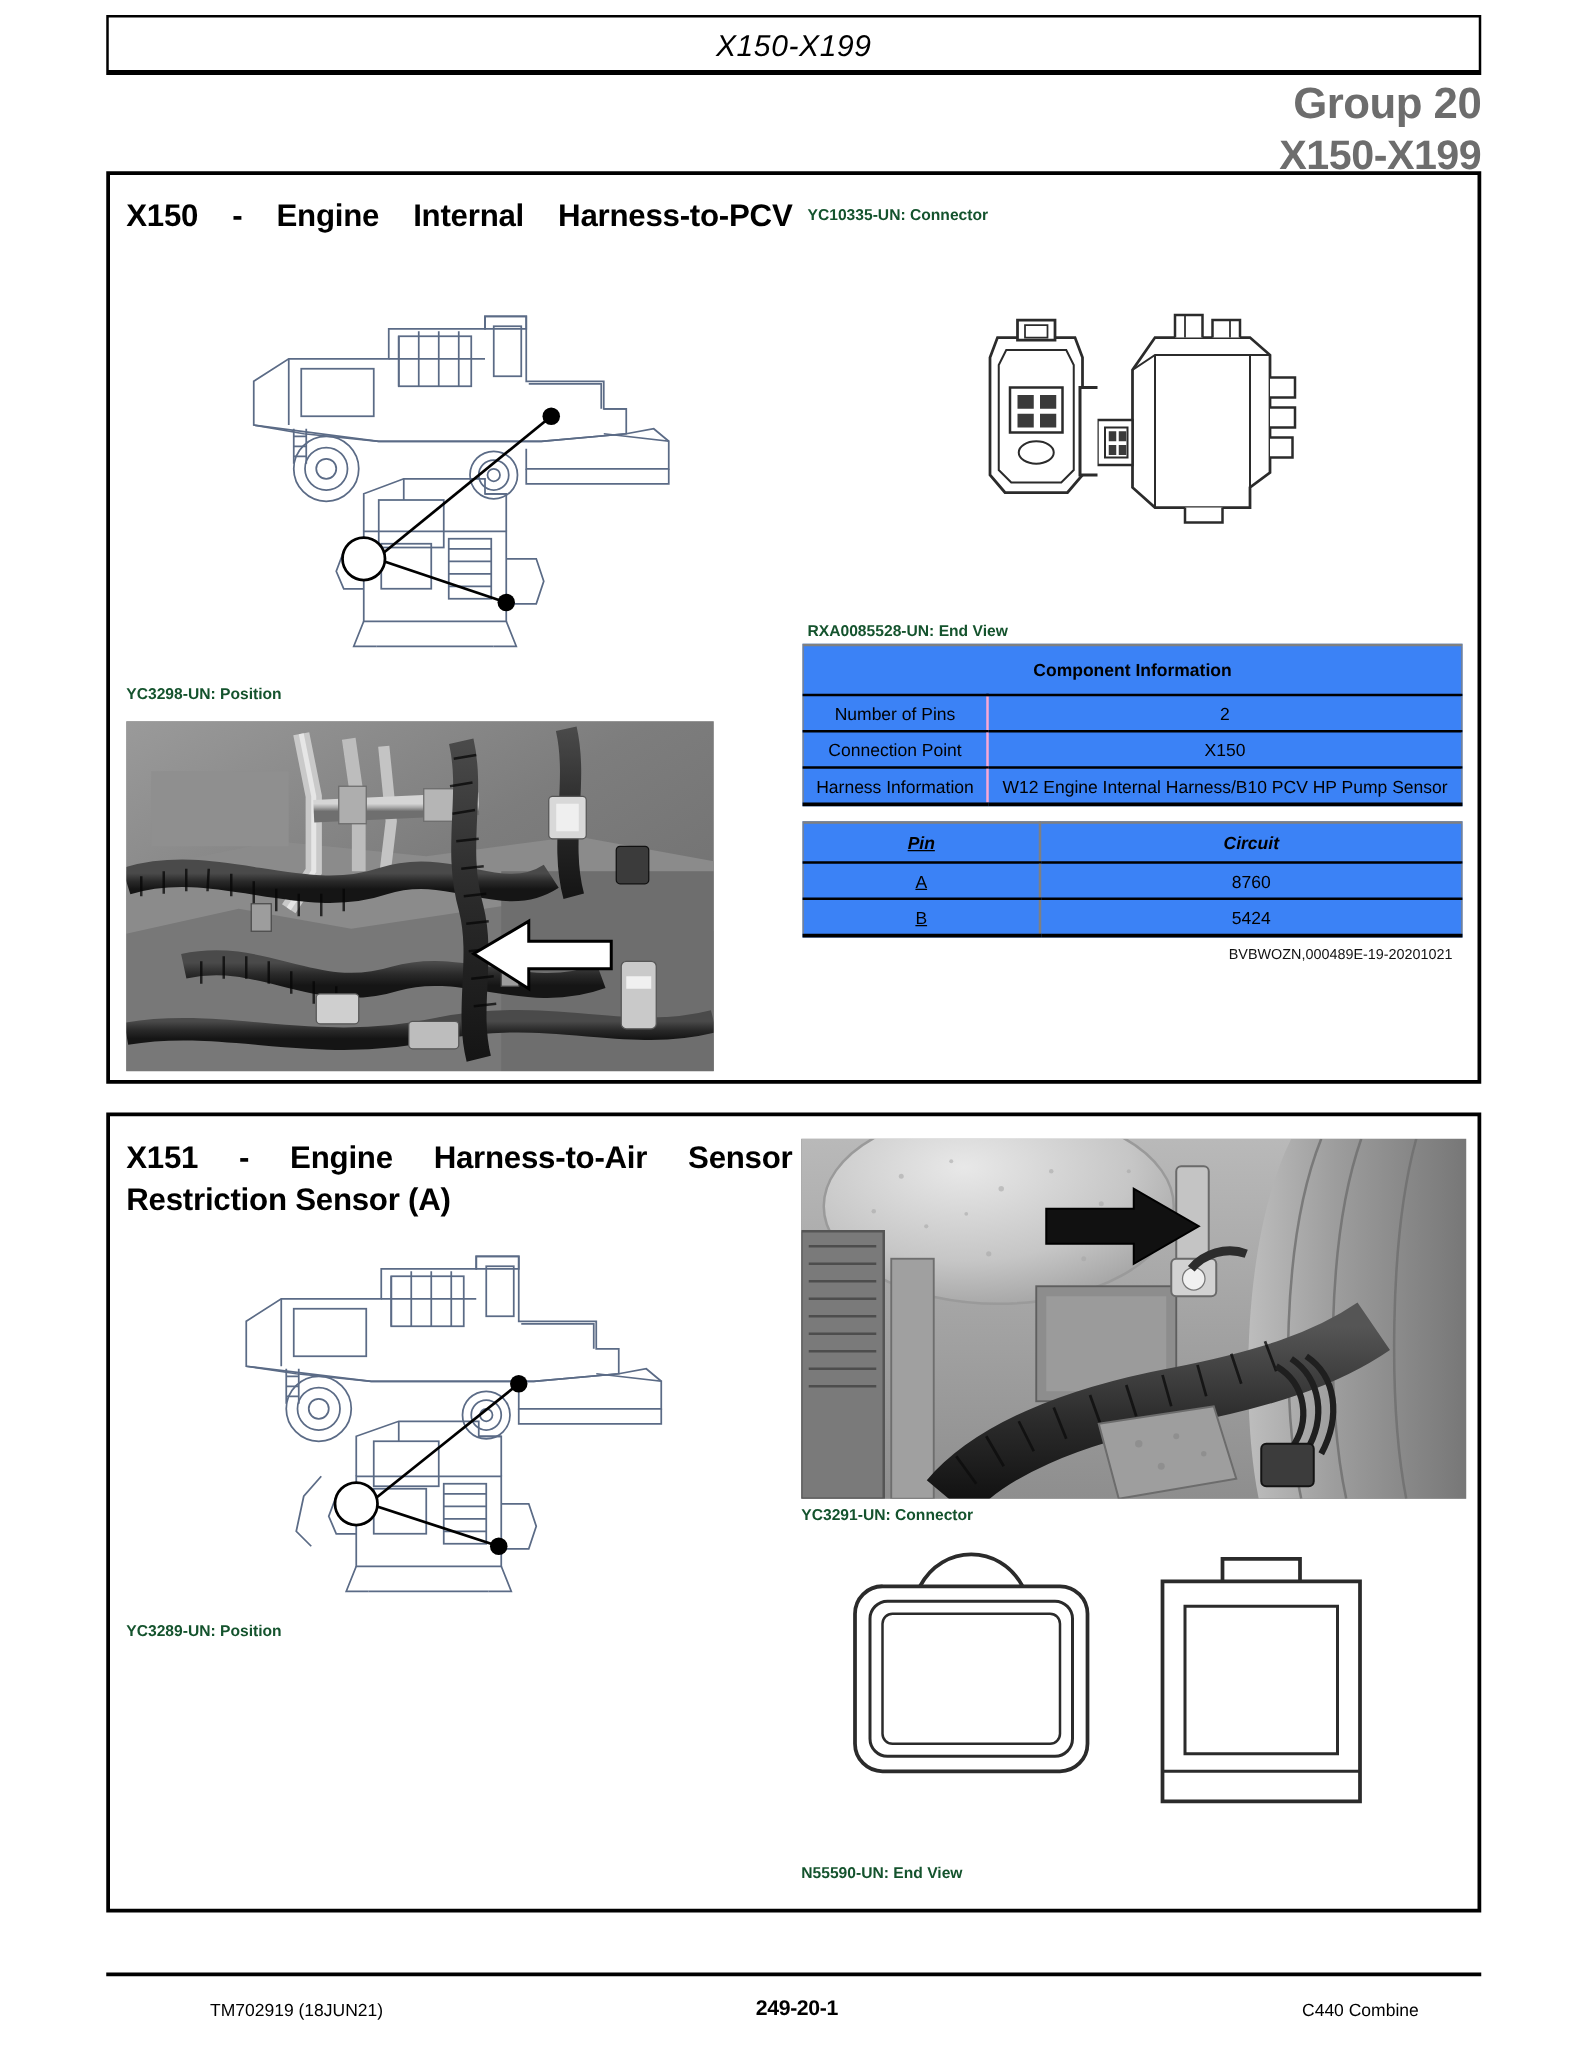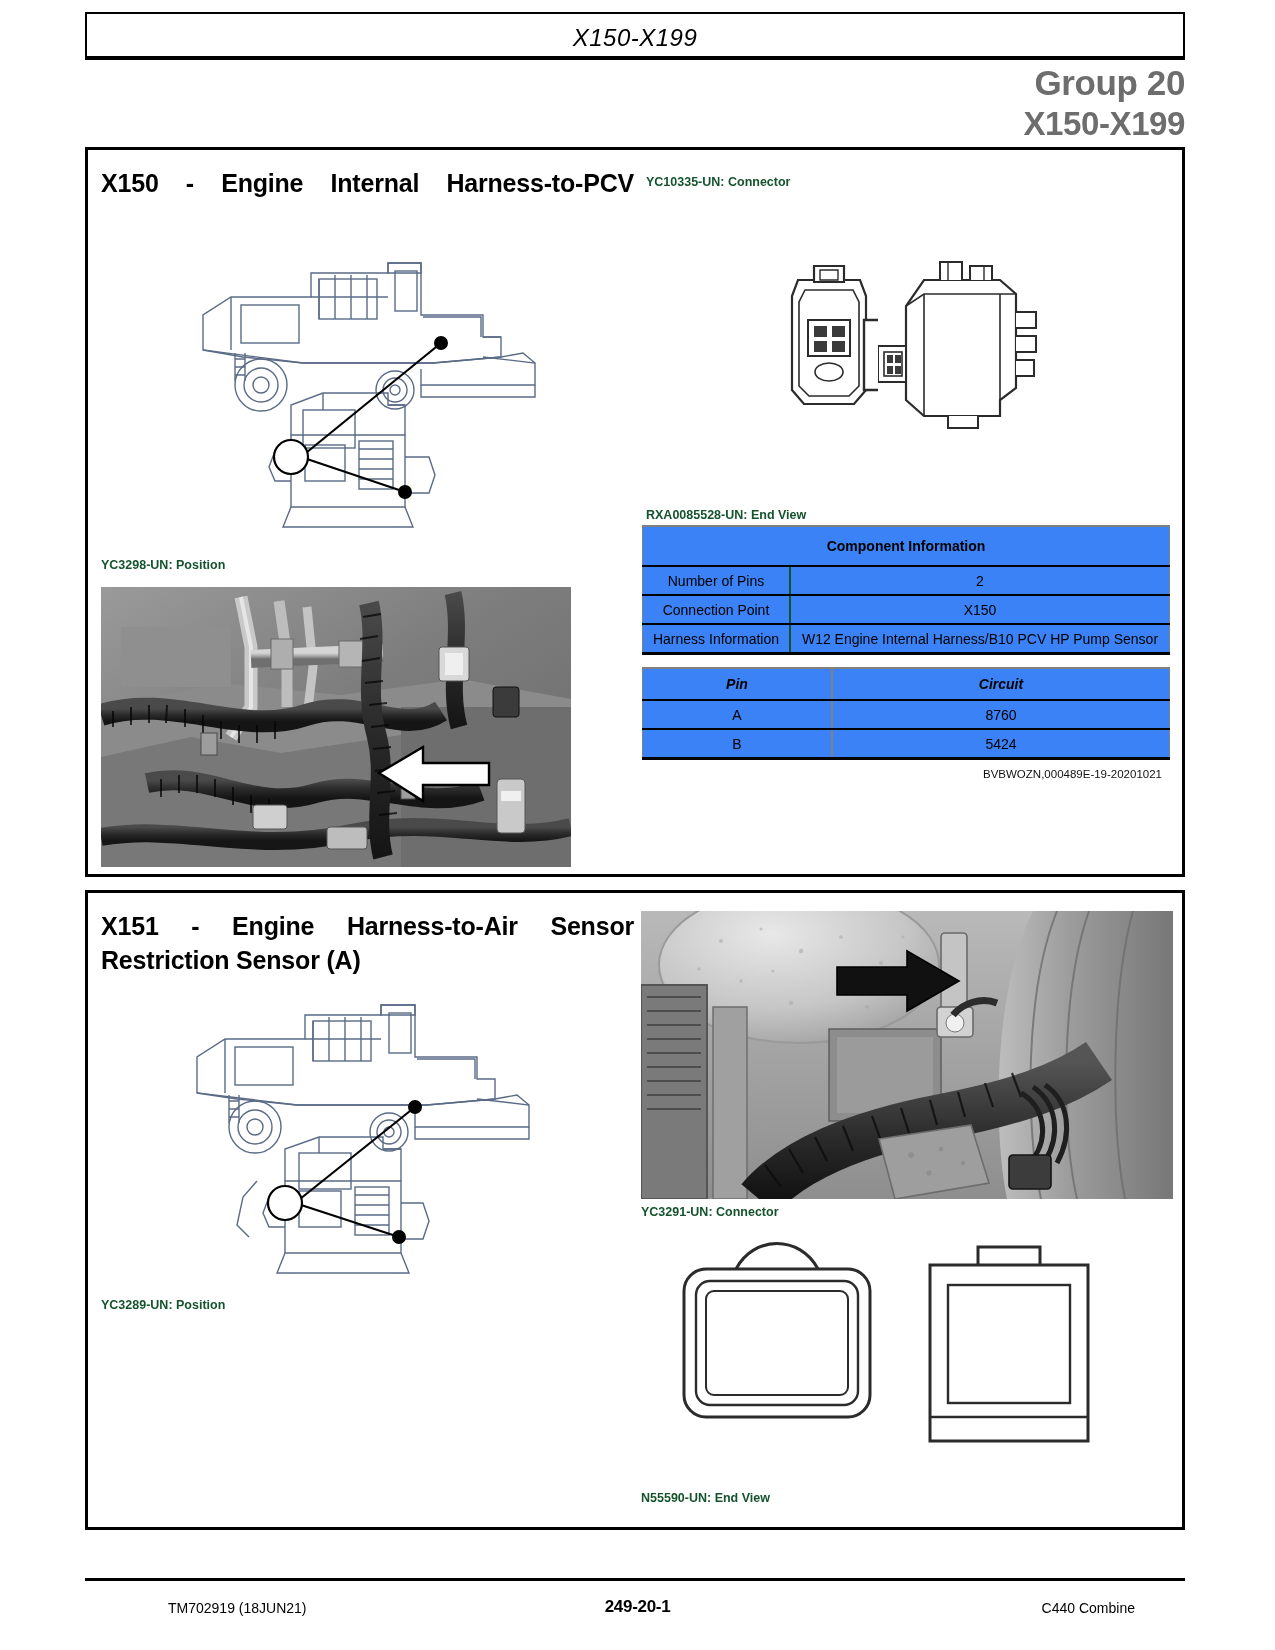--- a/index.html
+++ b/index.html
@@ -58,21 +58,21 @@
   }
 
   
   .section-box {
     position: absolute;
     left: 85px;
     border: 3px solid #000;
     box-sizing: border-box;
     background: #fff;
   }
-  #section-x150 { top: 147px; width: 1100px; height: 730px; }
+  #section-x150 { top: 137px; width: 1100px; height: 730px; }
   #section-x151 { top: 890px; width: 1100px; height: 640px; }
 
   .section-title {
     position: absolute;
     font-size: 25px;
     font-weight: bold;
     line-height: 34px;
     letter-spacing: -0.2px;
     text-align: justify;
     text-align-last: justify;
@@ -108,29 +108,29 @@
     height: 27px;
   }
   .tbl .hdr-full {
     font-weight: bold;
     height: 38px;
     border-bottom: 2px solid #000;
     border-top: 2px solid #808080;
   }
   .tbl .rowline td { border-bottom: 2px solid #000; }
   .tbl .lastrow td { border-bottom: 3px solid #000; }
-  .tbl .col-label { width: 146px; border-right: 2px solid #14532d; }
+  .tbl .col-label { width: 146px; border-right: 2px solid #f9a8d4; }
   .tbl .ital-hdr {
     font-weight: bold;
     font-style: italic;
     border-bottom: 2px solid #000;
     border-top: 2px solid #808080;
     height: 30px;
   }
-  .tbl .pin-col { width: 188px; border-right: 2px solid #808080; }
+  .tbl .pin-col { width: 188px; border-right: 2px solid #808080; text-decoration: underline; }
 
   .ref-code {
     position: absolute;
     font-size: 11.5px;
     color: #111;
     white-space: nowrap;
   }
 
   
   .photo {

